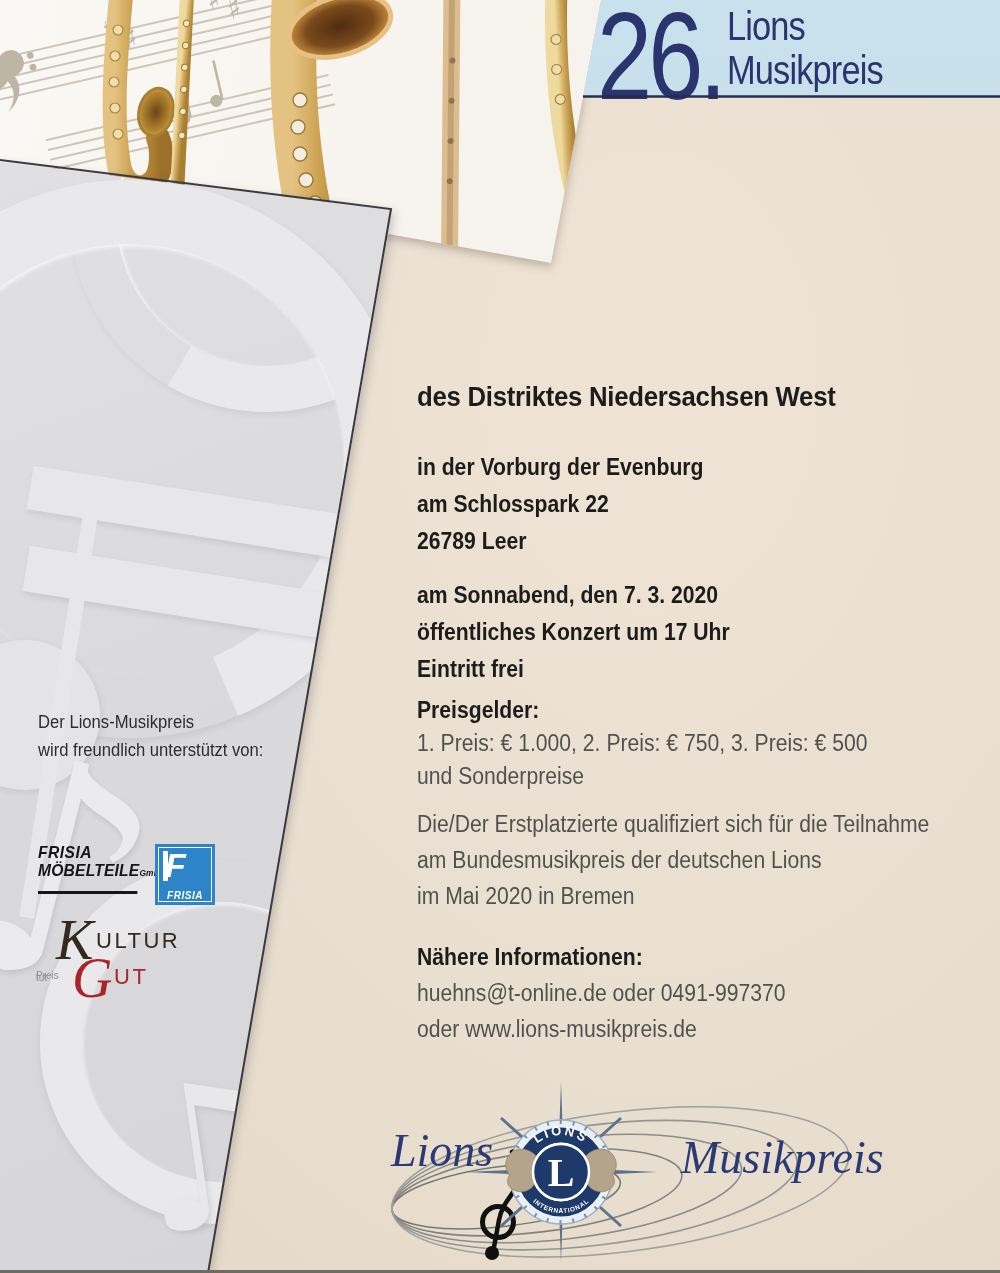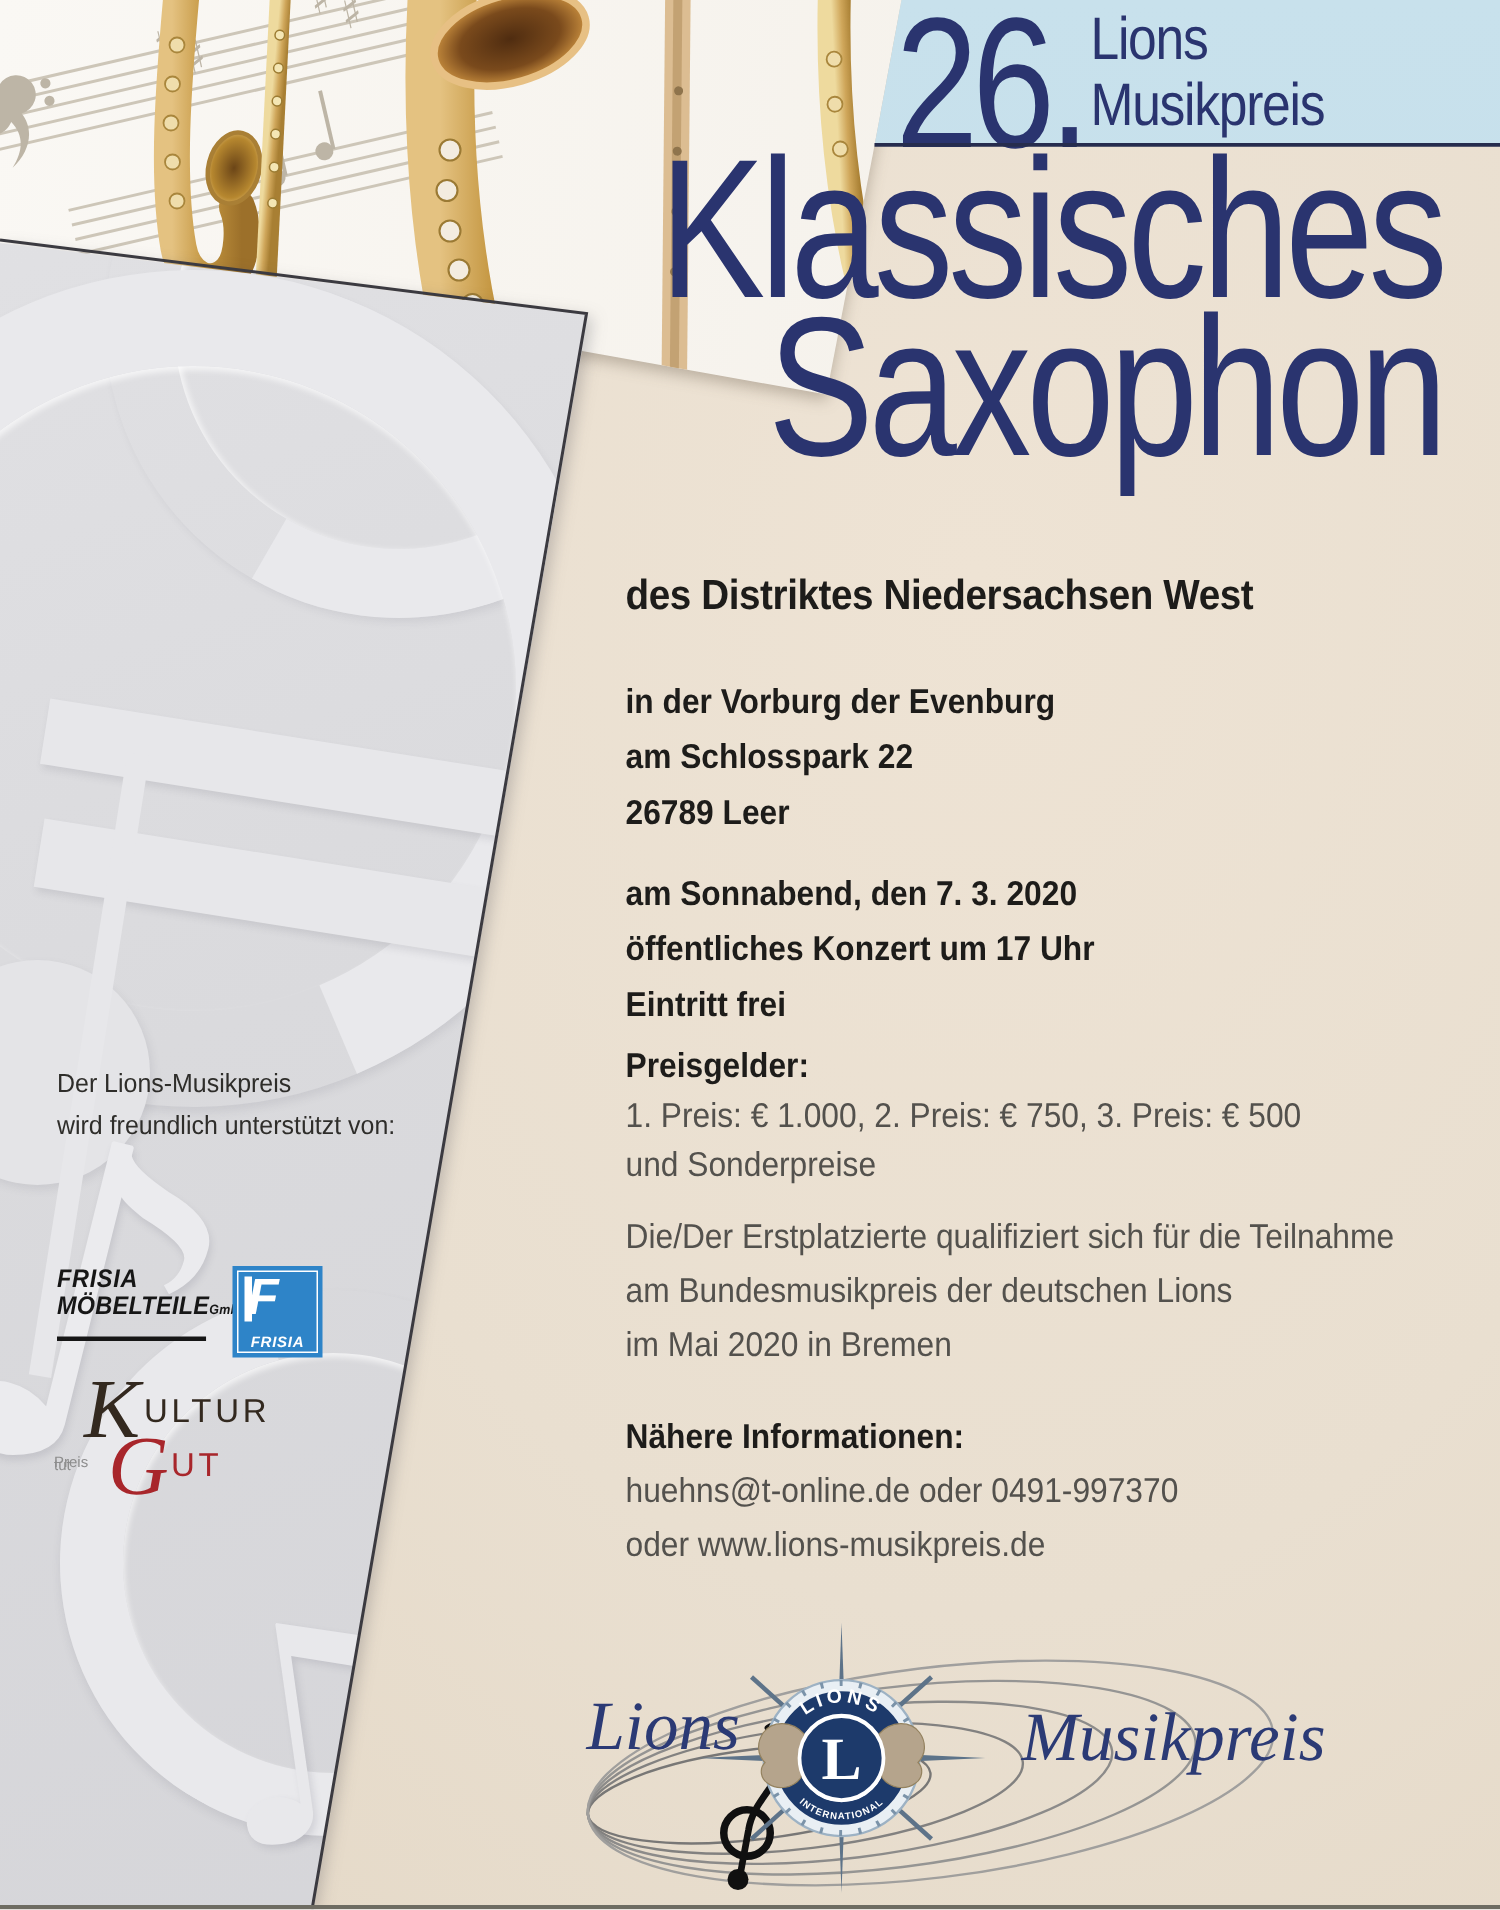--- a/index.html
+++ b/index.html
@@ -246,24 +246,20 @@
   <div class="band-words">
     <div>Lions</div>
     <div>Musikpreis</div>
   </div>
 
   <svg class="edges" width="1000" height="1273" viewBox="0 0 1000 1273">
     <path d="M0,160 L391,209 L208,1273" fill="none" stroke="#3b3a40" stroke-width="2"></path>
     <path d="M583,96.5 L1000,96.5" fill="none" stroke="#262c4e" stroke-width="2.5"></path>
   </svg>
 
-  <div class="title">
-    <span class="t-line">Klassisches</span>
-    <span class="t-line">Saxophon</span>
-  </div>
 
   <div class="blk sub-title">des Distriktes Niedersachsen West</div>
 
   <div class="blk venue">
     <div>in der Vorburg der Evenburg</div>
     <div>am Schlosspark 22</div>
     <div>26789 Leer</div>
   </div>
 
   <div class="blk event">

